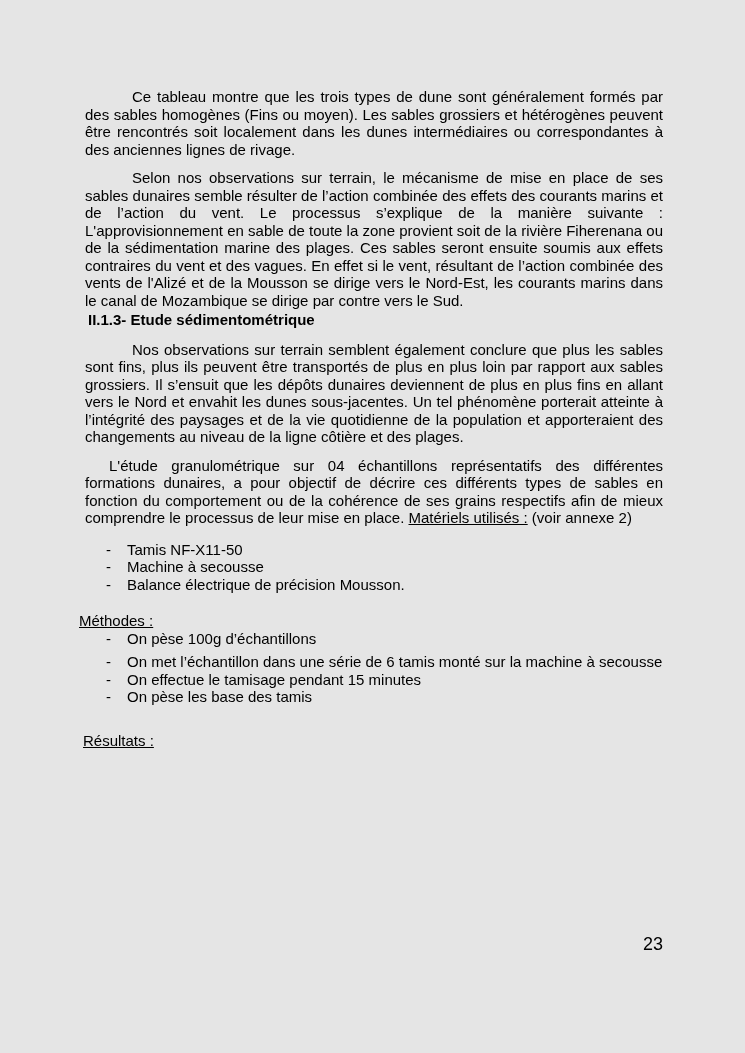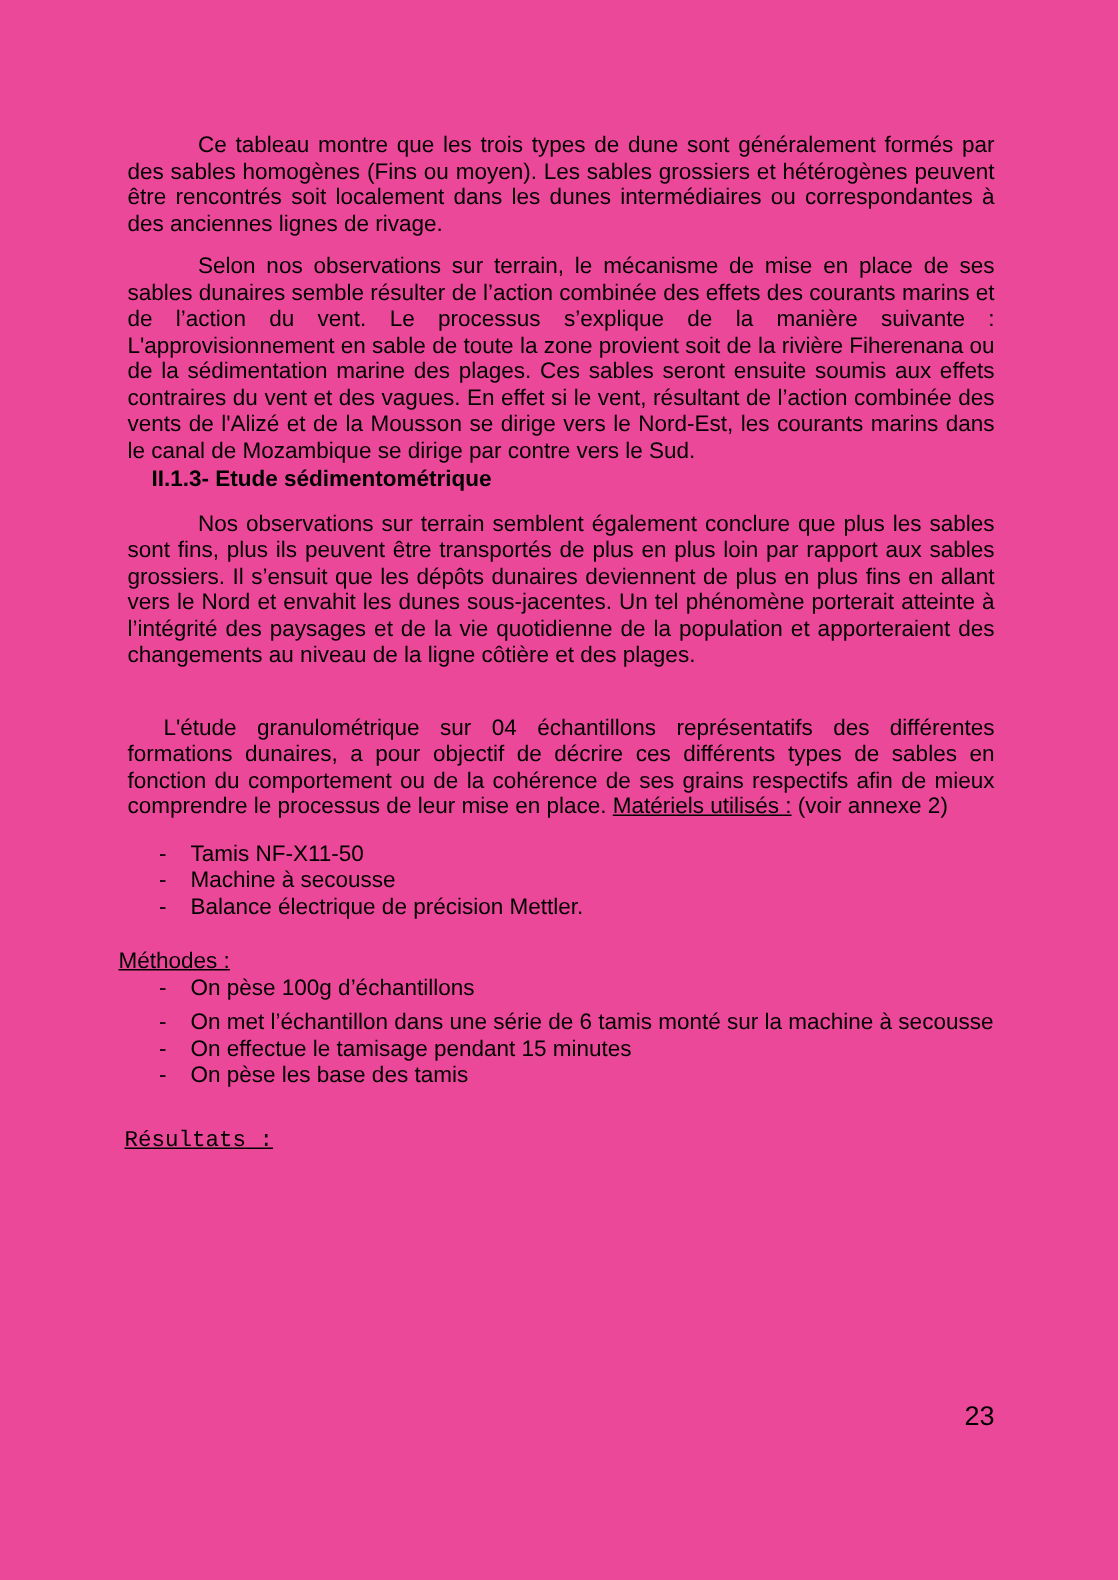--- a/index.html
+++ b/index.html
@@ -12,48 +12,48 @@
     height: 1053px;
     position: relative;
     font-family: "Liberation Sans", sans-serif;
     color: #000000;
     overflow: hidden;
   }
   .page {
     position: absolute;
     left: 0; top: 0;
     width: 745px; height: 1053px;
-    background: #ec4899;
+    background: #e5e5e5;
   }
   .content {
     position: absolute;
     left: 85px;
     top: 88px;
     width: 578px;
     font-size: 15px;
     line-height: 17.5px;
     display: flex;
     flex-direction: column;
     align-items: stretch;
   }
   p.body-par {
     margin: 0 0 11px 0;
     text-align: justify;
     text-indent: 47px;
   }
   p.par-etude {
-    margin-top: 20px;
+    margin-top: 0;
     margin-bottom: 14px;
     text-indent: 24px;
   }
   h2.section-heading {
     font-size: 15px;
     line-height: 17.5px;
     font-weight: bold;
-    margin: -9px 0 12px 16px;
+    margin: -9px 0 12px 3px;
   }
   .underline {
     text-decoration: underline;
   }
   ul.dash-list {
     list-style: none;
     margin: 0;
     padding: 0 0 0 21px;
   }
   ul.dash-list li {
@@ -70,21 +70,20 @@
     text-align: justify;
   }
   ul.methods-list li.first-item {
     margin-bottom: 6px;
   }
   .methods-label {
     margin: 19px 0 0 -6px;
   }
   .results-label {
     margin: 26px 0 0 -2px;
-    font-family: Liberation Mono, monospace;
   }
   .page-number {
     position: absolute;
     top: 936px;
     right: 82px;
     font-size: 18px;
     line-height: 17.5px;
   }
 </style>
 </head>
@@ -108,21 +107,21 @@
       <li>
         <span class="dash">-</span>
         <span class="txt">Tamis NF-X11-50</span>
       </li>
       <li>
         <span class="dash">-</span>
         <span class="txt">Machine à secousse</span>
       </li>
       <li>
         <span class="dash">-</span>
-        <span class="txt">Balance électrique de précision Mettler.</span>
+        <span class="txt">Balance électrique de précision Mousson.</span>
       </li>
     </ul>
 
     <div class="methods-label underline">Méthodes :</div>
 
     <ul class="dash-list methods-list">
       <li class="first-item">
         <span class="dash">-</span>
         <span class="txt">On pèse 100g d’échantillons</span>
       </li>

